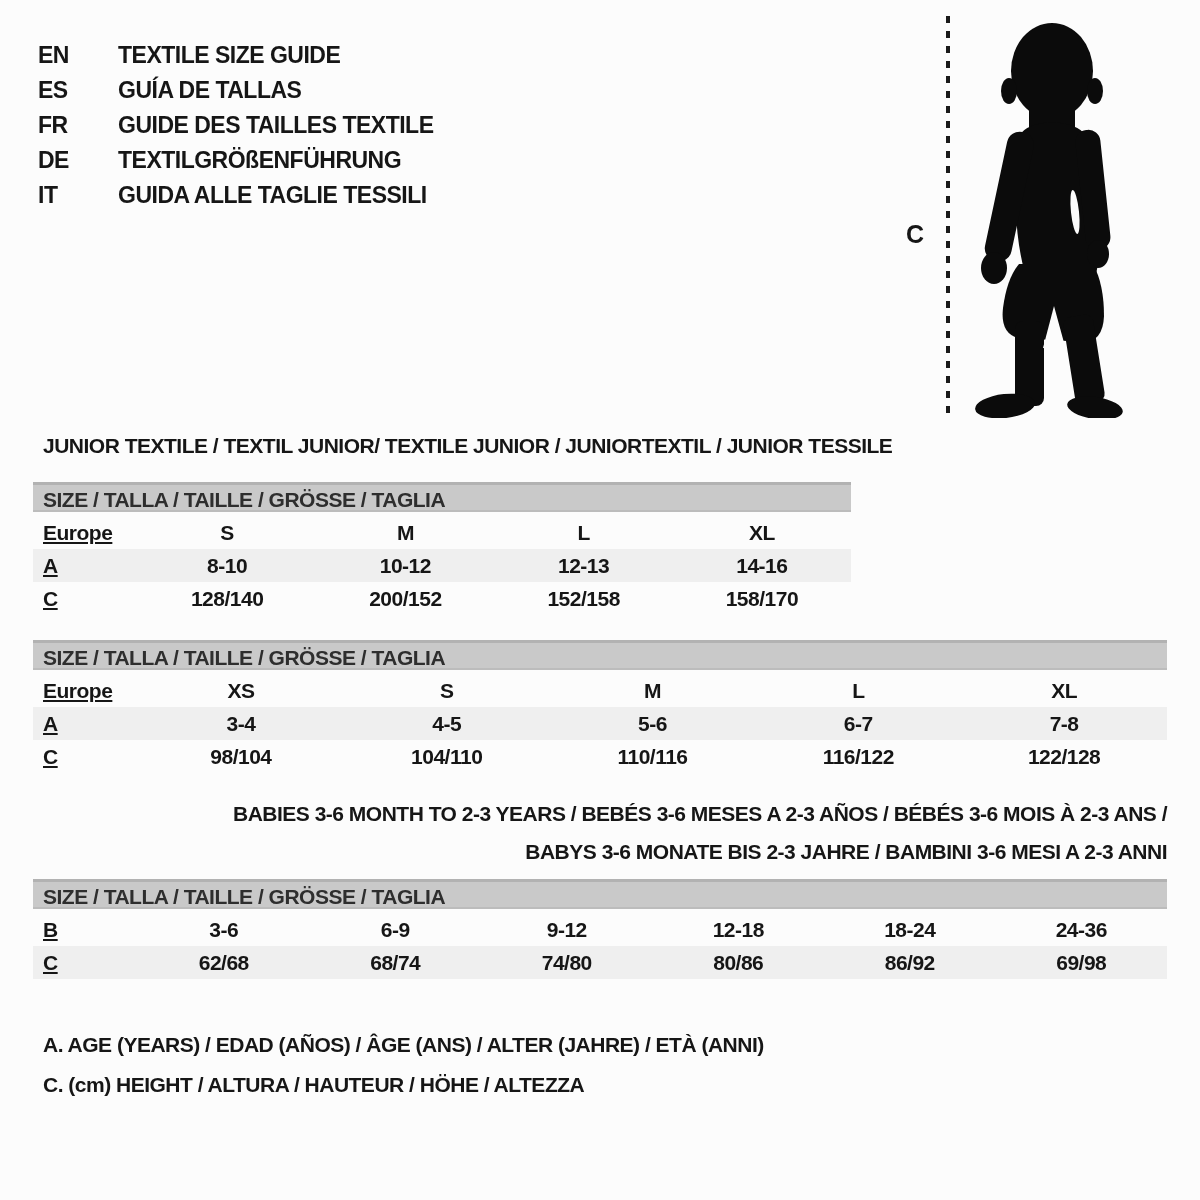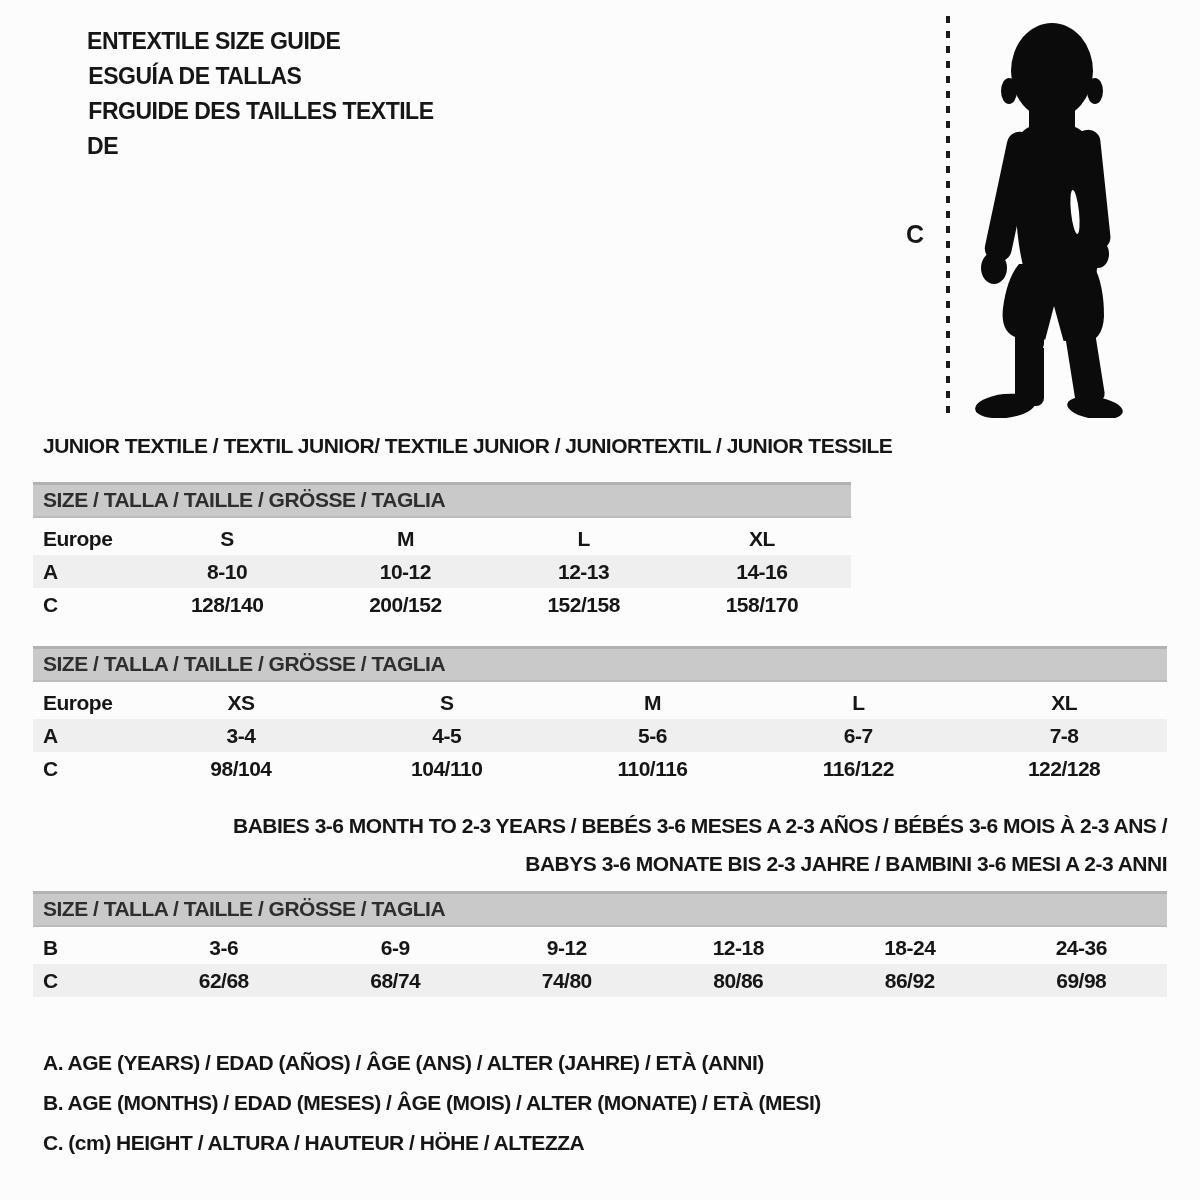--- a/index.html
+++ b/index.html
@@ -8,21 +8,21 @@
     width:1200px;height:1200px;
     background:#fcfcfc;
     font-family:"Liberation Sans", sans-serif;
     font-weight:bold;
     color:#161616;
     overflow:hidden;
     letter-spacing:-0.5px;
   }
 
   
-  .lang-block{position:absolute;left:38px;top:30px;text-align:right;}
+  .lang-block{position:absolute;left:38px;top:44px;}
   .lang-row{display:flex;align-items:baseline;margin-bottom:12px;font-size:23px;line-height:23px;}
   .lang-code{width:80px;flex:0 0 80px;}
   .lang-label{white-space:nowrap;}
 
   
   .figure{position:absolute;left:888px;top:14px;width:270px;height:406px;}
   .measure-line{
     position:absolute;left:58px;top:2px;width:4px;height:398px;
     background:repeating-linear-gradient(to bottom,#1a1a1a 0 7px,transparent 7px 15px);
   }
@@ -32,35 +32,35 @@
   .silbg{fill:#fcfcfc;}
 
   
   .content{position:absolute;left:33px;top:435px;width:1134px;}
   .section-title{font-size:21px;line-height:22px;white-space:nowrap;padding-left:10px;}
   .section-title .sub{font-size:13px;vertical-align:-4px;}
   .two-line{line-height:38px;}
 
   .size-bar{
     margin-top:25px;
-    height:36px;line-height:30px;
+    height:30px;line-height:30px;
     background:#c9c9c9;
     border-top:3px solid #b2b2b2;
     border-bottom:2px solid #bcbcbc;
     box-sizing:border-box;
     color:#2e2e2e;
     font-size:21px;
     padding-left:10px;
   }
   .size-table{border-collapse:collapse;table-layout:fixed;margin-top:4px;}
   .size-table td{
     font-size:21px;text-align:center;vertical-align:middle;
     padding:0;white-space:nowrap;
   }
-  .size-table td.rowlabel{text-align:left;padding-left:10px;}
+  .size-table td.rowlabel{text-align:left;padding-left:10px;text-decoration:underline;}
   .size-table tr{height:33px;}
   .size-table tr.stripe{background:#efefef;}
   .w-junior{width:818px;}
   .w-full{width:1134px;}
   col.label-col{width:105px;}
 
   .gap-lg{margin-top:33px;}
   .gap-md{margin-top:22px;text-align:right;}
 
   
@@ -80,20 +80,25 @@
     <div class="lang-row">
       <span class="lang-code">ES</span>
       <span class="lang-label">GUÍA DE TALLAS</span>
     </div>
     <div class="lang-row">
       <span class="lang-code">FR</span>
       <span class="lang-label">GUIDE DES TAILLES TEXTILE</span>
     </div>
     <div class="lang-row">
       <span class="lang-code">DE</span>
+      <span class="lang-label">TEXTILGRÖßENFÜHRUNG</span>
+    </div>
+    <div class="lang-row">
+      <span class="lang-code">IT</span>
+      <span class="lang-label">GUIDA ALLE TAGLIE TESSILI</span>
     </div>
   </div>
 
   <div class="figure">
     <span class="measure-label">C</span>
     <div class="measure-line"></div>
     <svg viewBox="0 0 178 402" aria-hidden="true">
 
       <ellipse class="sil" cx="89" cy="55" rx="41" ry="48"></ellipse>
       <ellipse class="sil" cx="46" cy="75" rx="8" ry="13"></ellipse>
@@ -240,18 +245,17 @@
         <td>74/80</td>
         <td>80/86</td>
         <td>86/92</td>
         <td>69/98</td>
       </tr>
     </tbody>
       </table>
 
     <div class="legend">
       <div class="legend-line">A. AGE (YEARS) / EDAD (AÑOS) / ÂGE (ANS) / ALTER (JAHRE) / ETÀ (ANNI)</div>
-      <div class="legend-line">B. AGE (MONTHS) / EDAD (MESES) / ÂGE (MOIS) / ALTER (MONATE) / ETÀ (MESI)</div>
       <div class="legend-line">C. (cm) HEIGHT / ALTURA / HAUTEUR / HÖHE / ALTEZZA</div>
     </div>
 
   </div>
 </div>
 
 </body></html>

